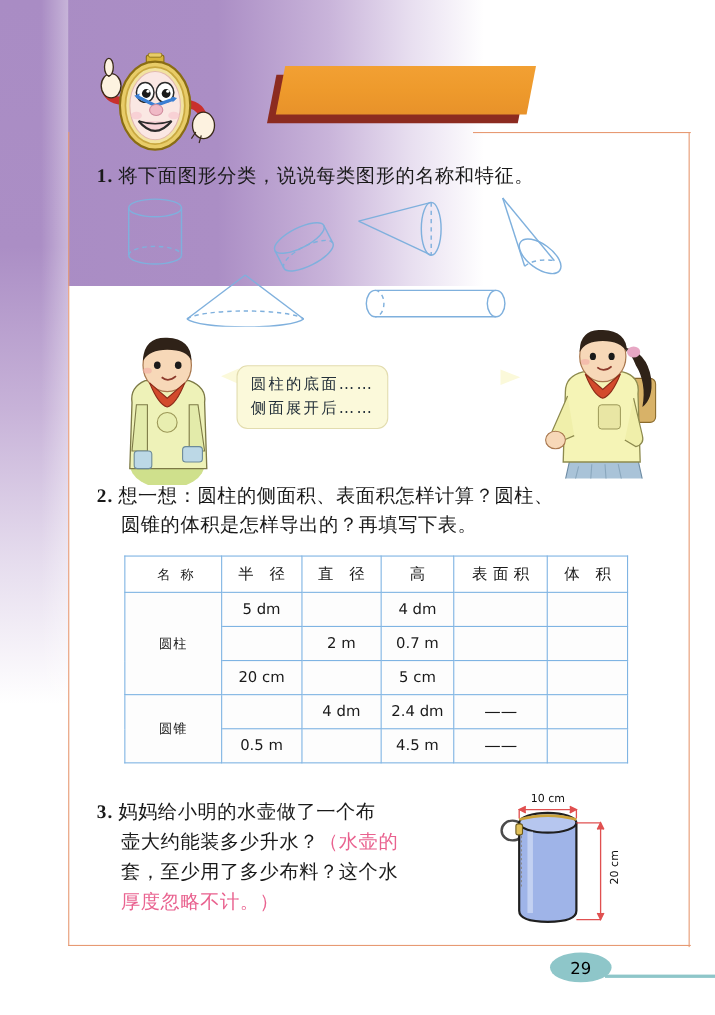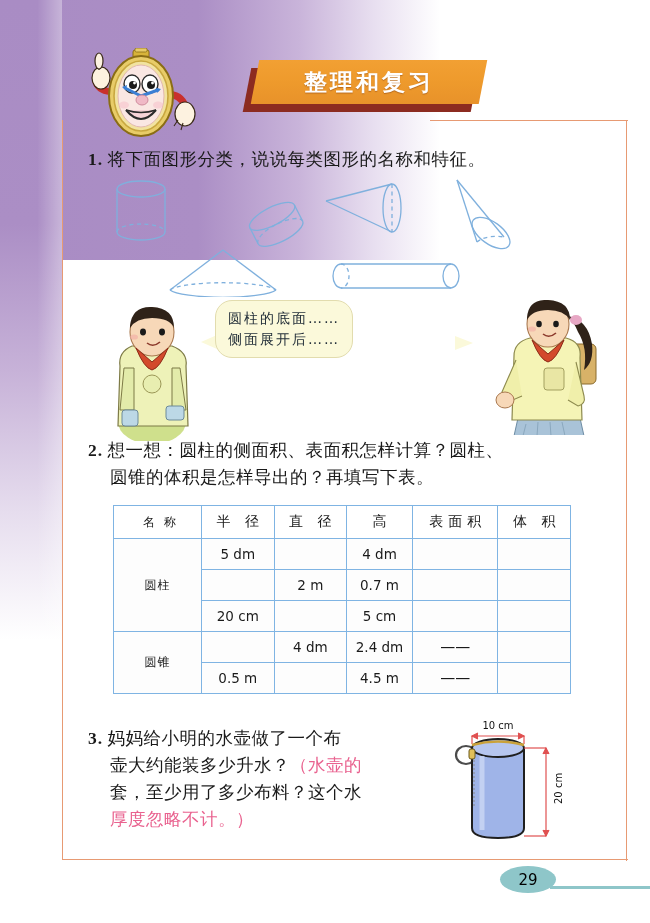--- a/index.html
+++ b/index.html
@@ -74,21 +74,21 @@
   #shapes{position:absolute;left:95px;top:172px;width:520px;height:125px;}
 
   
   #kids{position:absolute;left:100px;top:300px;width:510px;height:135px;}
   .bubble{
     position:absolute;background:#fbf9da;border:1px solid #e2dcae;
     border-radius:10px;padding:7px 12px;font-size:14px;color:#24303a;
     line-height:1.5;letter-spacing:2px;white-space:nowrap;
     font-family:"DejaVu Sans","Liberation Sans",sans-serif;
   }
-  #bubble1{left:115px;top:0;border-radius:17px;}
+  #bubble1{left:115px;top:32px;}
   #bubble2{left:268px;top:18px;}
   .tail{position:absolute;width:0;height:0;}
   #tail1{left:101px;top:35px;border-top:7px solid transparent;border-bottom:7px solid transparent;border-right:16px solid #fbf9da;}
   #tail2{left:355px;top:36px;border-top:7px solid transparent;border-bottom:7px solid transparent;border-left:18px solid #fbf9da;}
 
   
   #tbl{
     position:absolute;left:113px;top:505px;width:458px;
     border-collapse:collapse;
     font-family:"DejaVu Sans","Liberation Sans",sans-serif;
@@ -125,21 +125,20 @@
 <div id="purple-left"></div>
 <div id="purple-left-sheen"></div>
 
 <div id="content-frame"></div>
 <div id="frame-top-right"></div>
 <div id="frame-right"></div>
 
 <div id="banner-wrap">
   <div id="banner-shadow"></div>
   <div id="banner"></div>
-  <div id="banner-label">整理和复习</div>
 </div>
 
 <div id="mascot">
   <svg width="110" height="100" viewBox="0 0 110 100">
 
     <path d="M27,44 C16,44 10,40 8,34" stroke="#c9302c" stroke-width="7" fill="none" stroke-linecap="round"></path>
 
     <ellipse cx="13" cy="30" rx="9" ry="11" fill="#fdf2e0" stroke="#3a2a1a" stroke-width="1.2"></ellipse>
     <path d="M11,22 L11,8" stroke="#3a2a1a" stroke-width="1.2" fill="none"></path>
     <ellipse cx="11" cy="13" rx="4" ry="8" fill="#fdf2e0" stroke="#3a2a1a" stroke-width="1.2"></ellipse>

